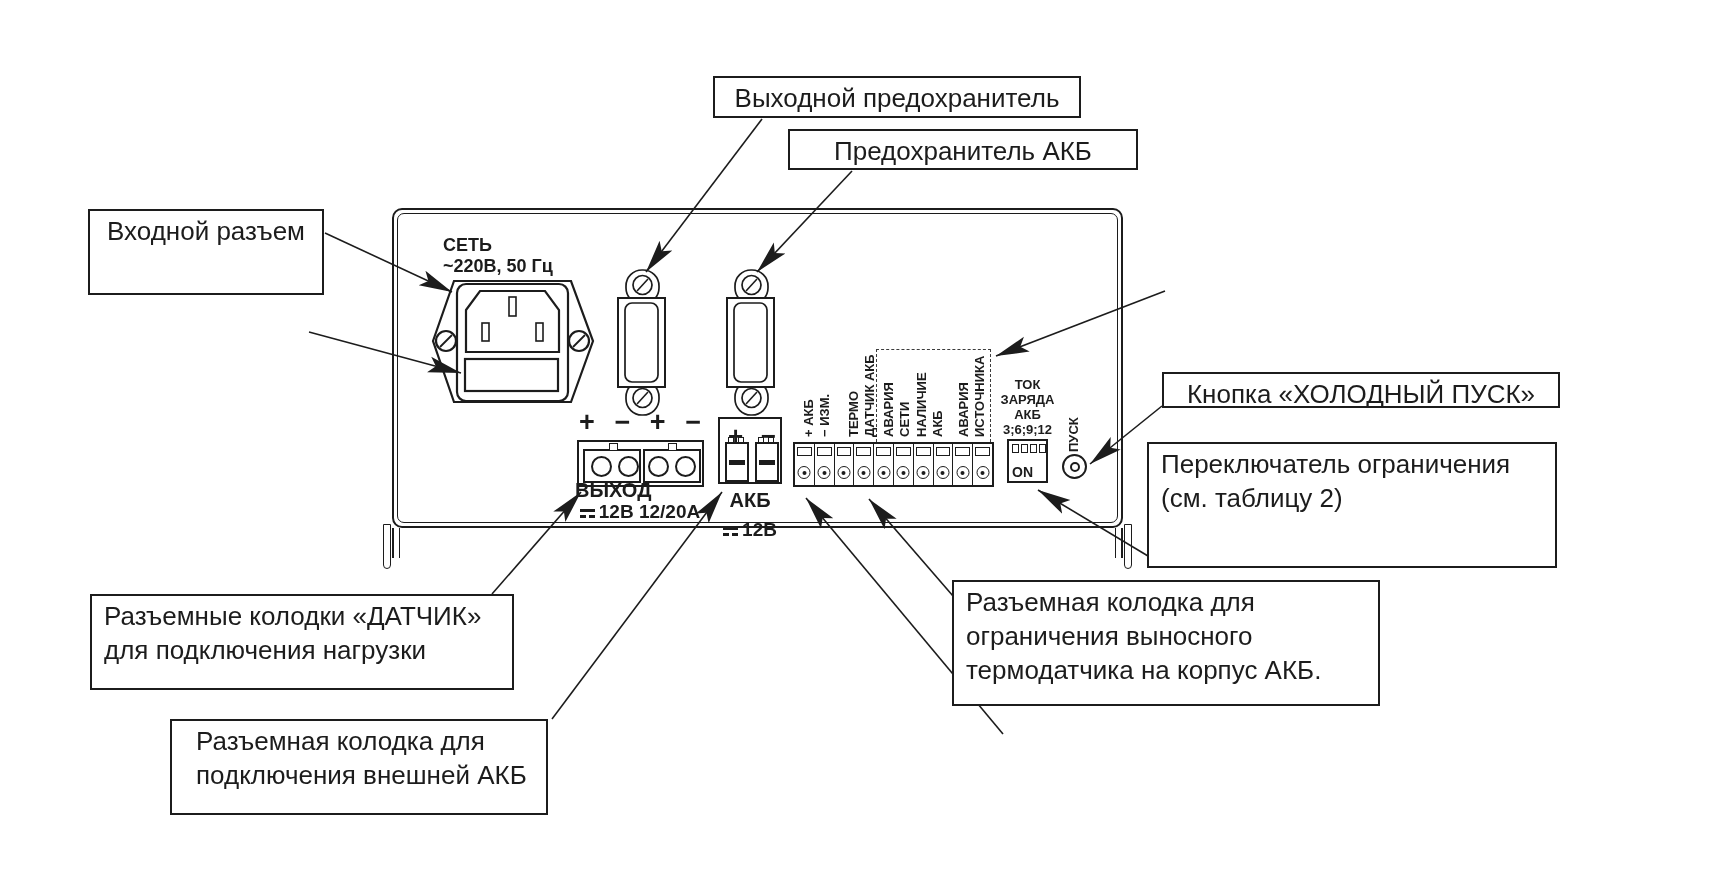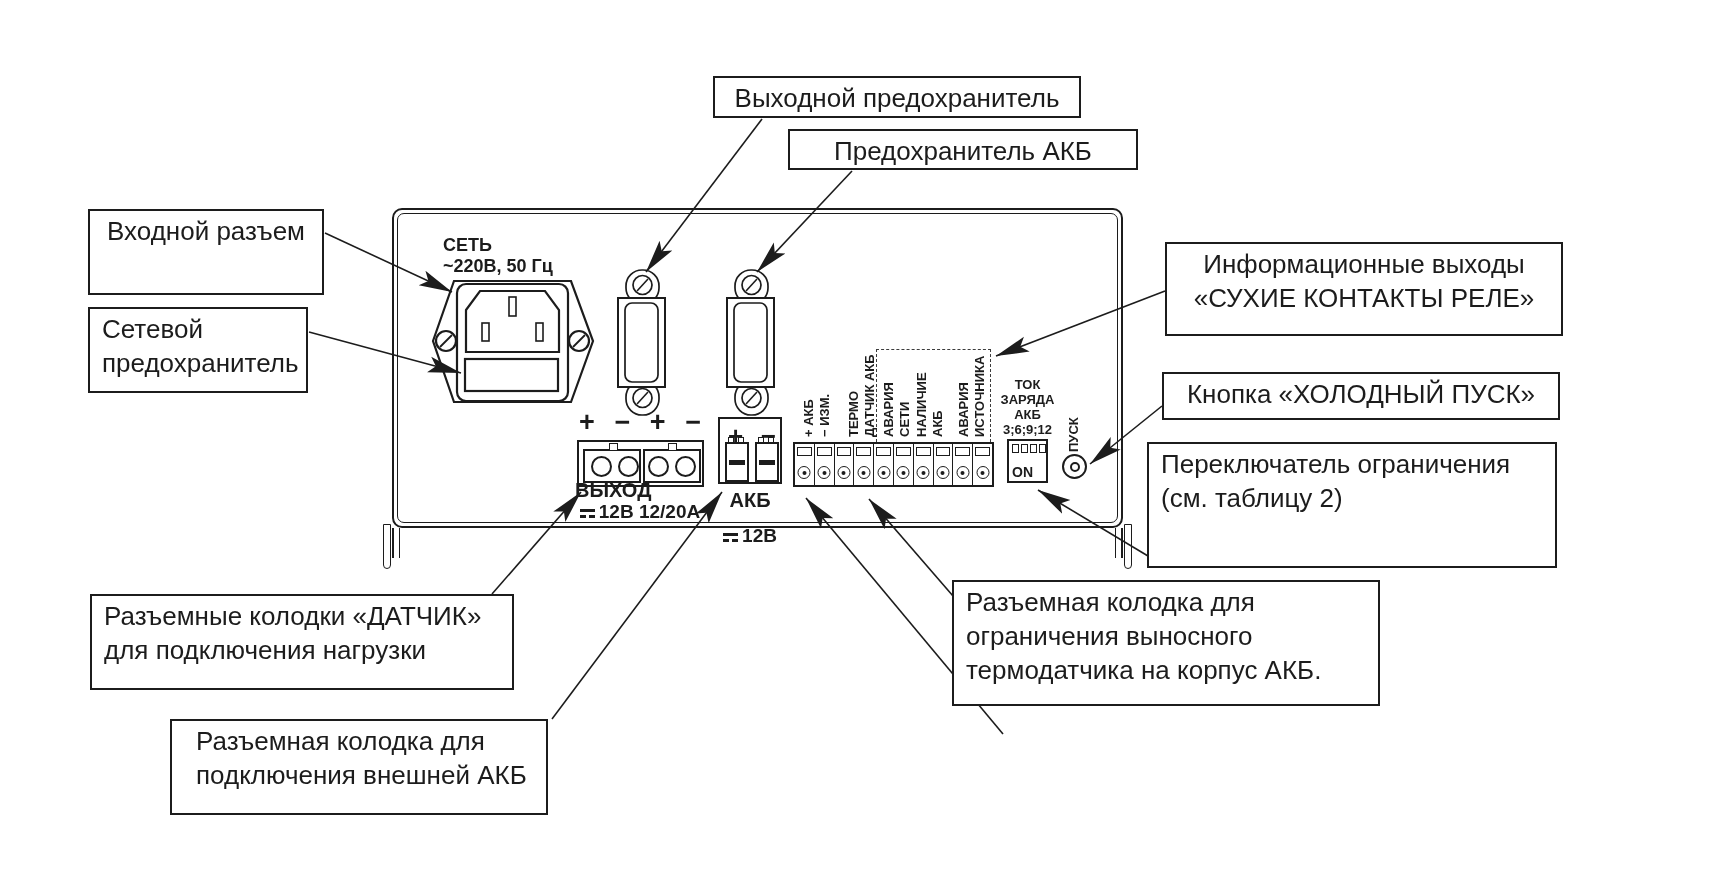--- a/index.html
+++ b/index.html
@@ -115,21 +115,21 @@
     <div class="notch" style="left:18px;top:18px;"></div>
     <div class="notch" style="left:38px;top:18px;"></div>
     <div class="notch" style="left:48px;top:18px;"></div>
     <div class="conn" style="left:5px;top:23px;width:24px;height:40px;"></div>
     <div class="conn" style="left:35px;top:23px;width:24px;height:40px;"></div>
     <div class="bar" style="left:9px;top:41px;"></div>
     <div class="bar" style="left:39px;top:41px;"></div>
   </div>
   <div class="plabel" style="left:710px;top:490px;width:80px;text-align:center;font-size:20px;line-height:1.0;">
     <div>АКБ</div>
-    <div class="ratingline" style="font-size:19px;margin-top:16px;">
+    <div class="ratingline" style="font-size:19px;margin-top:10px;">
       <span class="dc"></span>
       <span>12В</span>
     </div>
   </div>
 
   <div class="dashedbox"></div>
 
   <div class="strip">
     <div class="cell">
         <div class="clamp"></div>
@@ -273,29 +273,21 @@
 
   <div class="callout c-center" style="left:713px;top:76px;width:368px;height:42px;">
     <div>Выходной предохранитель</div>
   </div>
   <div class="callout c-center" style="left:788px;top:129px;width:350px;height:41px;">
     <div>Предохранитель АКБ</div>
   </div>
   <div class="callout c-center" style="left:88px;top:209px;width:236px;height:86px;">
     <div>Входной разъем</div>
   </div>
-  <div class="callout c-left" style="left:88px;top:307px;width:220px;height:86px;">
-    <div>Сетевой</div>
-    <div>предохранитель</div>
-  </div>
-  <div class="callout c-center" style="left:1165px;top:242px;width:398px;height:94px;">
-    <div>Информационные выходы</div>
-    <div>«СУХИЕ КОНТАКТЫ РЕЛЕ»</div>
-  </div>
-  <div class="callout c-center" style="left:1162px;top:372px;width:398px;height:48px;">
+  <div class="callout c-center" style="left:1162px;top:372px;width:398px;height:36px;">
     <div>Кнопка «ХОЛОДНЫЙ ПУСК»</div>
   </div>
   <div class="callout c-left" style="left:1147px;top:442px;width:410px;height:126px;">
     <div>Переключатель  ограничения</div>
     <div>(см. таблицу 2)</div>
   </div>
   <div class="callout c-left" style="left:90px;top:594px;width:424px;height:96px;">
     <div>Разъемные колодки «ДАТЧИК»</div>
     <div>для подключения нагрузки</div>
   </div>

